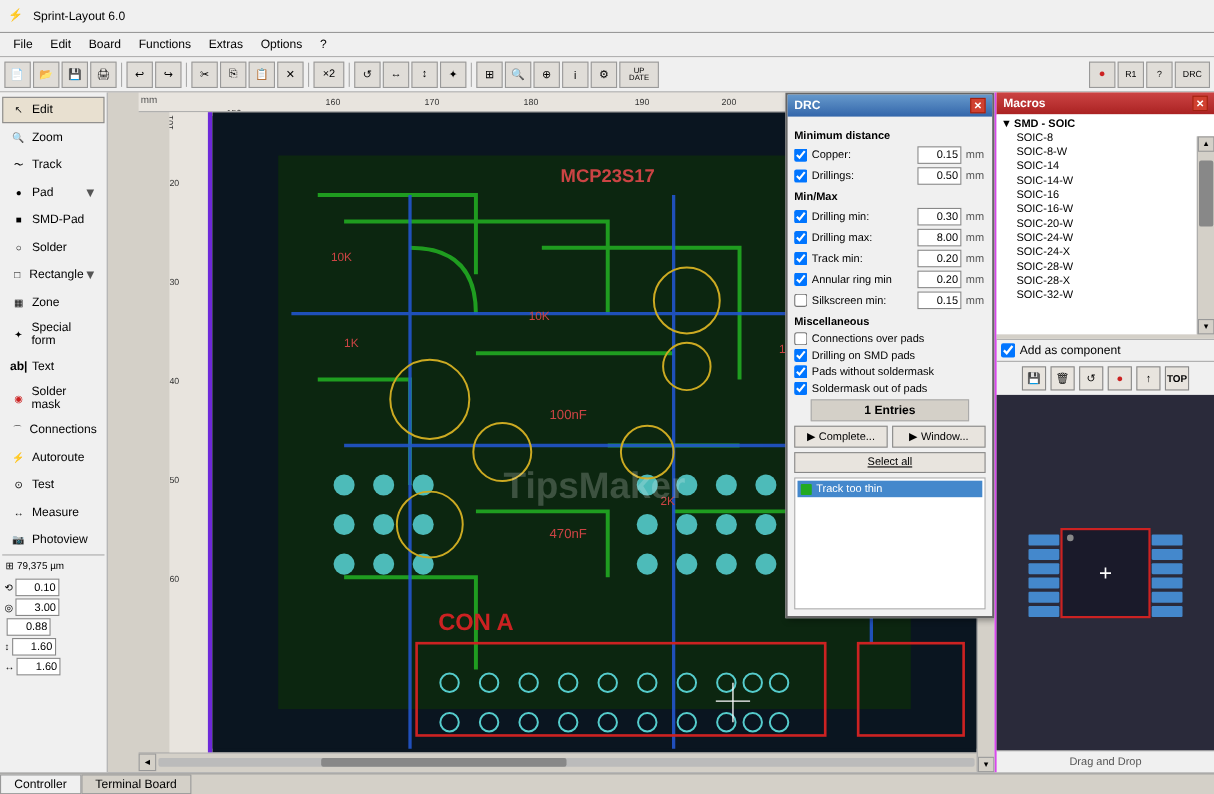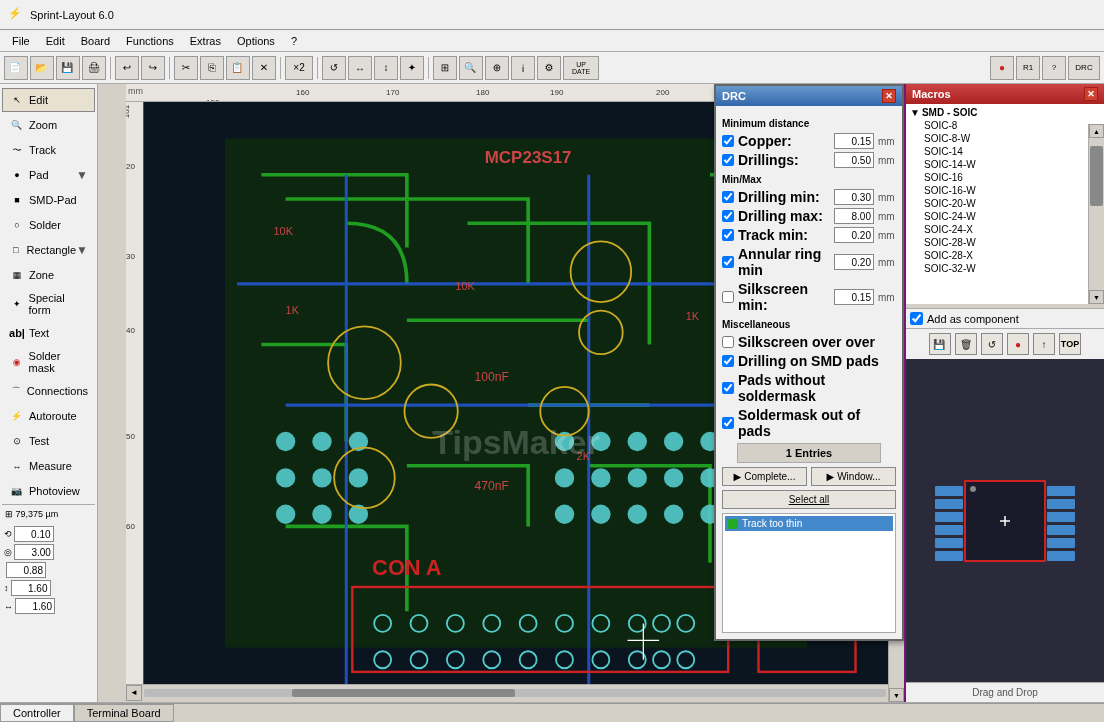--- a/index.html
+++ b/index.html
@@ -28,34 +28,34 @@
     .scrollbar-track { flex: 1; height: 8px; background: #bbb; margin: 0 2px; border-radius: 2px; position: relative; }
     .scrollbar-thumb { position: absolute; left: 20%; width: 30%; height: 100%; background: #888; border-radius: 2px; cursor: pointer; }
     
     
     .drc-dialog { position: absolute; top: 0; right: 200px; width: 190px; background: #f0f0f0; border: 2px solid #666; box-shadow: 2px 2px 6px rgba(0,0,0,0.4); z-index: 100; }
     .dialog-title { background: linear-gradient(to bottom, #6699cc, #3366aa); color: white; padding: 3px 6px; display: flex; justify-content: space-between; align-items: center; font-size: 11px; font-weight: bold; }
     .dialog-close { width: 14px; height: 14px; background: #d04030; border: 1px solid #a02010; color: white; display: flex; align-items: center; justify-content: center; font-size: 9px; cursor: pointer; }
     .dialog-body { padding: 6px; }
     .section-title { font-weight: bold; font-size: 10px; margin-bottom: 4px; margin-top: 6px; }
     .field-row { display: flex; align-items: center; margin-bottom: 3px; gap: 4px; }
-    .field-row label { font-size: 14px; flex: 1; font-weight: bold; }
+    .field-row label { font-size: 10px; flex: 1; }
     .field-row input[type="checkbox"] { width: 12px; height: 12px; }
     .field-input { width: 40px; height: 16px; border: 1px solid #888; background: white; font-size: 10px; text-align: right; padding: 0 2px; }
     .field-unit { font-size: 10px; color: #555; width: 18px; }
     .entries-bar { background: #d4d0c8; text-align: center; padding: 3px; font-size: 11px; font-weight: bold; border: 1px solid #aaa; margin: 4px 15px; }
     .action-btns { display: flex; gap: 4px; margin-bottom: 4px; }
     .action-btn { flex: 1; padding: 3px; background: #e8e4de; border: 1px solid #888; font-size: 10px; cursor: pointer; display: flex; align-items: center; justify-content: center; gap: 3px; }
     .select-all-btn { width: 100%; padding: 3px; background: #e8e4de; border: 1px solid #888; font-size: 10px; cursor: pointer; margin-bottom: 4px; text-decoration: underline; }
     .drc-results { min-height: 120px; background: white; border: 1px solid #aaa; padding: 2px; }
     .drc-result-item { display: flex; align-items: center; gap: 4px; padding: 2px 3px; background: #4488cc; color: white; font-size: 10px; }
     .drc-result-icon { width: 10px; height: 10px; background: #22aa22; border-radius: 1px; }
     
     
-    .macros-panel { width: 200px; background: #f0f0f0; border-left: 2px solid #701a75; display: flex; flex-direction: column; }
+    .macros-panel { width: 200px; background: #f0f0f0; border-left: 2px solid #d946ef; display: flex; flex-direction: column; }
     .macros-title { background: linear-gradient(to bottom, #cc4444, #aa2222); color: white; padding: 3px 6px; display: flex; justify-content: space-between; align-items: center; font-size: 11px; font-weight: bold; }
     .macros-tree { flex: 1; background: white; overflow-y: auto; font-size: 10px; padding: 2px; max-height: 200px; }
     .tree-parent { padding: 1px 2px; font-weight: bold; cursor: pointer; display: flex; align-items: center; gap: 2px; }
     .tree-child { padding: 1px 4px 1px 16px; cursor: pointer; }
     .macros-preview { background: #2a2a3a; flex: 1; min-height: 260px; position: relative; display: flex; align-items: center; justify-content: center; }
     .macros-footer { padding: 4px; font-size: 10px; text-align: center; color: #555; border-top: 1px solid #aaa; }
     .macros-actions { display: flex; gap: 4px; padding: 4px; border-top: 1px solid #aaa; align-items: center; justify-content: center; }
     .macro-btn { width: 22px; height: 22px; background: #e8e4de; border: 1px solid #888; display: flex; align-items: center; justify-content: center; font-size: 10px; cursor: pointer; }
     .spinner-input { width: 40px; height: 16px; border: 1px solid #888; background: white; font-size: 10px; text-align: right; padding: 0 2px; }
     
@@ -65,21 +65,21 @@
     .pcb-tab { padding: 2px 12px; font-size: 11px; background: #d4d0c8; border: 1px solid #999; cursor: pointer; }
     .pcb-tab.active { background: #f0f0f0; }
     
     .scrollbar-v { width: 16px; background: #d4d0c8; border-left: 1px solid #aaa; position: absolute; right: 0; top: 18px; bottom: 18px; display: flex; flex-direction: column; }
     .scroll-btn-v { width: 100%; height: 14px; background: #d4d0c8; border: 1px solid #999; display: flex; align-items: center; justify-content: center; font-size: 7px; cursor: pointer; }
     .scroll-track-v { flex: 1; position: relative; }
     .scroll-thumb-v { position: absolute; left: 1px; right: 1px; top: 15%; height: 30%; background: #888; border-radius: 2px; }
     
     
     .ruler-container-h { height: 18px; background: #e8e4de; display: flex; align-items: center; padding-left: 18px; position: relative; border-bottom: 1px solid #aaa; font-size: 8px; color: #333; overflow: hidden; }
-    .ruler-vert { width: 18px; background: #e8e4de; border-right: 1px solid #6d28d9; font-size: 8px; color: #333; overflow: hidden; position: relative; }
+    .ruler-vert { width: 39px; background: #e8e4de; border-right: 4px solid #6d28d9; font-size: 8px; color: #333; overflow: hidden; position: relative; margin-left: 28px; }
     .canvas-content { flex: 1; position: relative; overflow: hidden; }
     
     
     .add-component-row { display: flex; align-items: center; gap: 4px; padding: 3px 4px; border-top: 1px solid #aaa; }
     
     
     .h-scrollbar { height: 16px; background: #d4d0c8; display: flex; align-items: center; border-top: 1px solid #aaa; }
     
     .mm-indicator { font-size: 9px; color: #555; position: absolute; top: 2px; left: 2px; }
   </style>
@@ -235,31 +235,31 @@
   </div>
 
   <div class="canvas-wrapper" style="position:relative; flex:1; overflow:hidden;padding-left:28px;">
 
     <div class="ruler-container-h" style="position:relative; height:18px;">
       <span class="mm-indicator">mm</span>
       <span style="position:absolute; left:80px; font-size:8px;margin-top:20px;">150</span>
       <span style="position:absolute; left:170px; font-size:8px;">160</span>
       <span style="position:absolute; left:260px; font-size:8px;">170</span>
       <span style="position:absolute; left:350px; font-size:8px;">180</span>
-      <span style="position:absolute; left:424px; font-size:8px;">190</span>
+      <span style="position:absolute; left:451px; font-size:8px;">190</span>
       <span style="position:absolute; left:530px; font-size:8px;">200</span>
     </div>
 
     <div style="display:flex; height:calc(100% - 36px);">
 
       <div class="ruler-vert">
         <span style="position:absolute; top:5px; font-size:8px; transform:rotate(-90deg); left:-6px;">101</span>
         <span style="position:absolute; top:60px; font-size:8px;">20</span>
         <span style="position:absolute; top:150px; font-size:8px;">30</span>
-        <span style="position:absolute; top:224px; font-size:8px;">40</span>
+        <span style="position:absolute; top:240px; font-size:8px;">40</span>
         <span style="position:absolute; top:330px; font-size:8px;">50</span>
         <span style="position:absolute; top:420px; font-size:8px;">60</span>
       </div>
 
       <div class="canvas-content">
         <svg width="100%" height="100%" viewBox="0 0 580 480" style="background:#0a1520;">
 
           <rect width="580" height="480" fill="#0a1520"></rect>
 
           <rect x="50" y="30" width="480" height="420" fill="#0d2b0d" opacity="0.8"></rect>
@@ -438,21 +438,21 @@
           <input type="checkbox" style="">
           <label>Silkscreen min:</label>
           <input type="text" class="field-input" value="0.15" style="">
           <span class="field-unit">mm</span>
         </div>
         
         
         <div class="section-title">Miscellaneous</div>
         <div class="field-row">
           <input type="checkbox" style="">
-          <label>Silkscreen over over</label>
+          <label>Connections over pads</label>
         </div>
         <div class="field-row">
           <input type="checkbox" checked="" style="">
           <label>Drilling on SMD pads</label>
         </div>
         <div class="field-row">
           <input type="checkbox" checked="" style="">
           <label>Pads without soldermask</label>
         </div>
         <div class="field-row">

